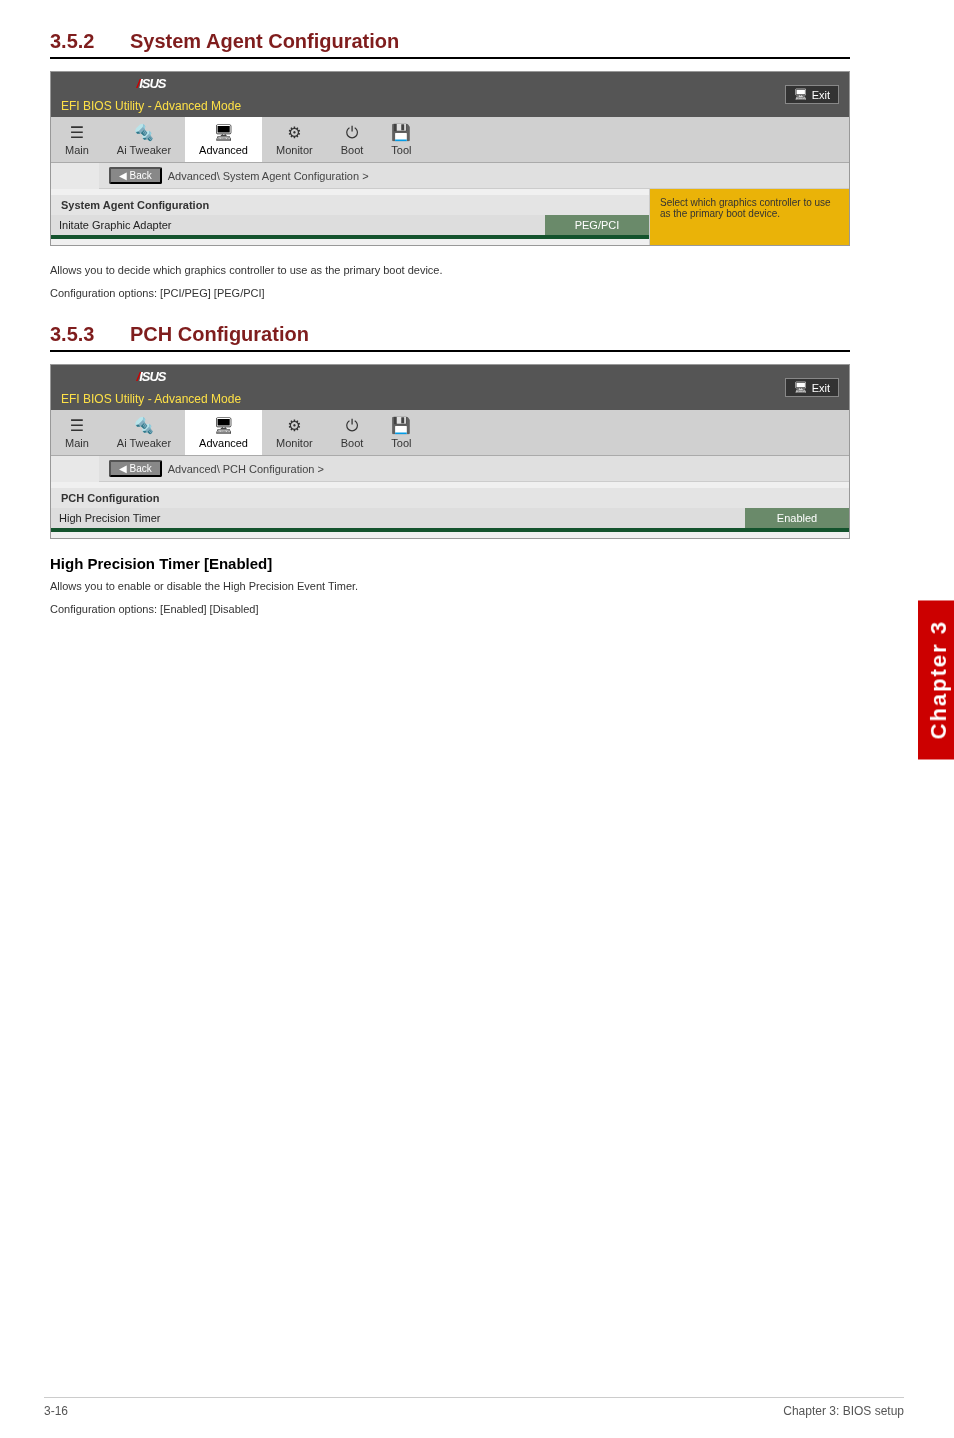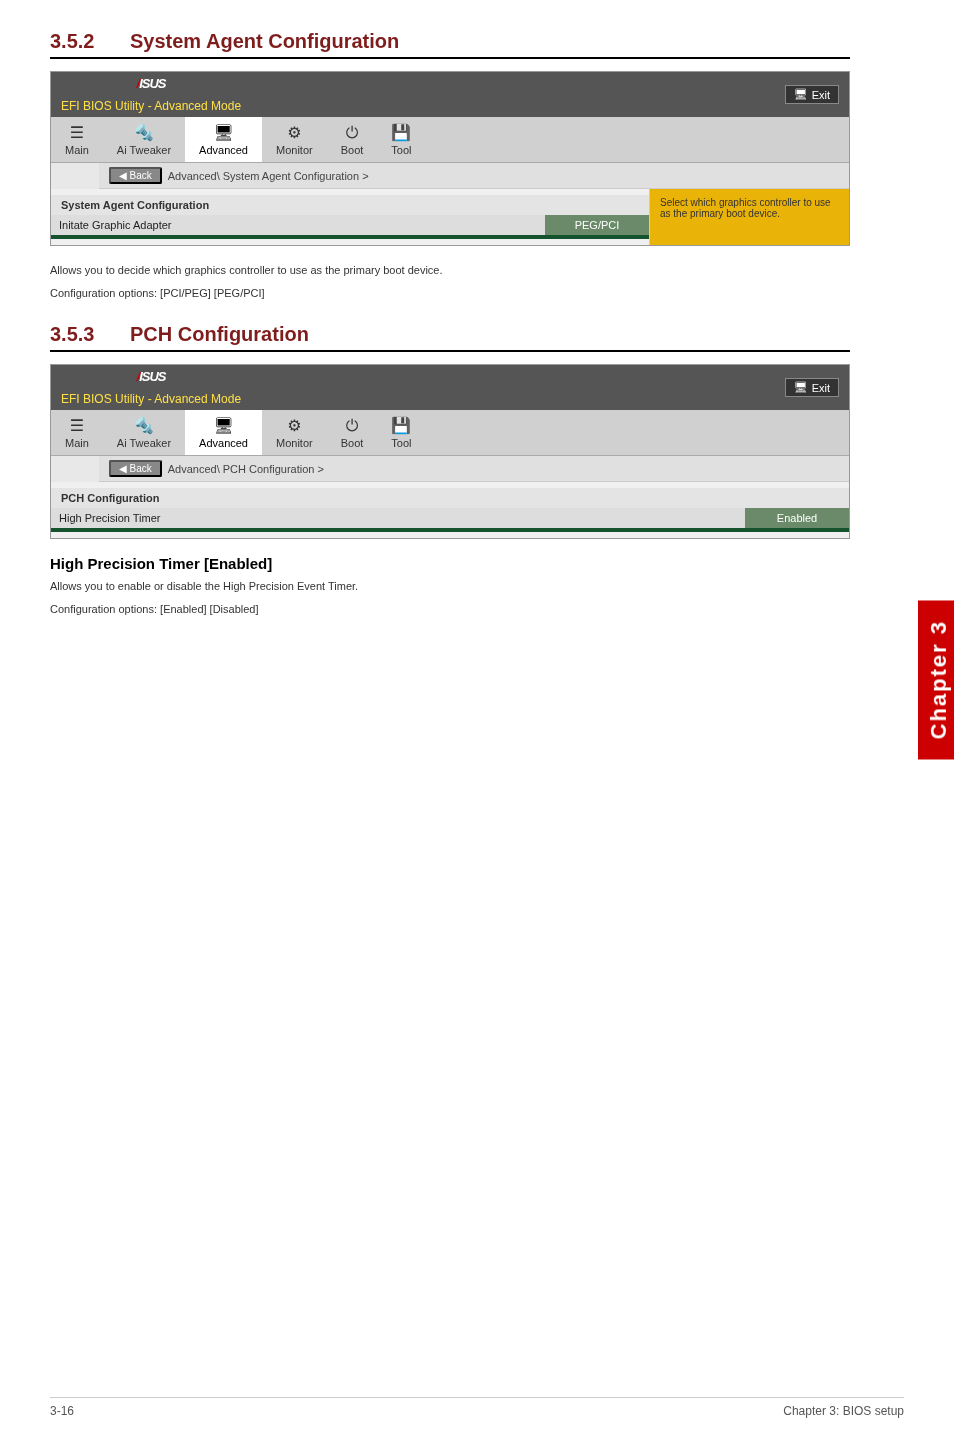--- a/index.html
+++ b/index.html
@@ -196,21 +196,21 @@
       font-size: 11px;
       color: #333;
       line-height: 1.5;
       margin-bottom: 6px;
     }
 
     
     .page-footer {
       position: absolute;
       bottom: 20px;
-      left: 50px;
+      left: 44px;
       right: 50px;
       display: flex;
       justify-content: space-between;
       font-size: 12px;
       color: #555;
       border-top: 1px solid #ccc;
       padding-top: 6px;
     }
 
     .config-table-row {

